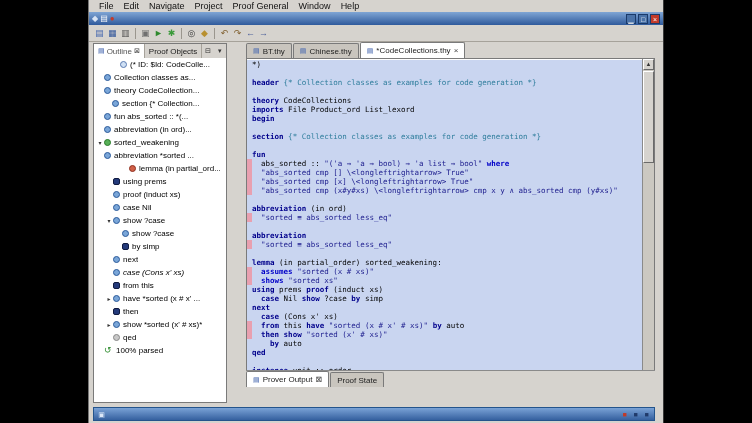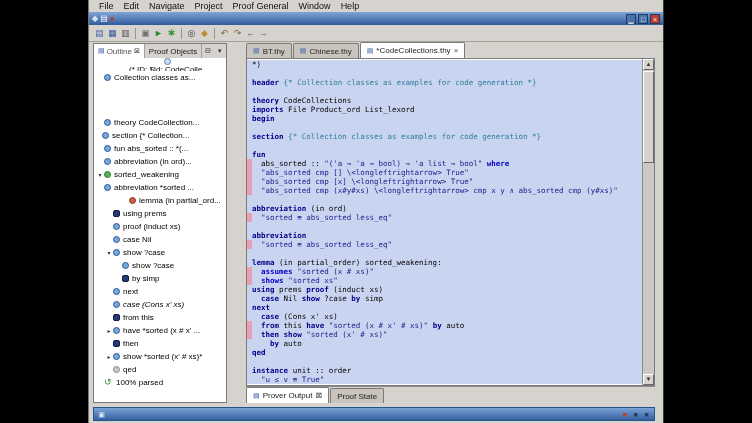--- a/index.html
+++ b/index.html
@@ -81,21 +81,21 @@
   
   .vscroll{position:absolute;top:0;right:0;bottom:0;width:12px;background:#cbc8c1;border-left:1px solid #8a8a8a;box-sizing:border-box;}
   .sbtn{position:absolute;left:0;width:11px;height:11px;background:#d6d3ce;
         border:1px solid;border-color:#fff #6a6a6a #6a6a6a #fff;font-size:6px;line-height:9px;
         text-align:center;color:#333;box-sizing:border-box;}
   .sup{top:0;}.sdown{bottom:0;}
   .sthumb{position:absolute;left:0;top:12px;width:11px;height:92px;background:#d6d3ce;
           border:1px solid;border-color:#fff #6a6a6a #6a6a6a #fff;box-sizing:border-box;}
 
   
-  .bottom-panel{position:absolute;left:0;right:0;bottom:0;height:17px;background:#d6d3ce;}
+  .bottom-panel{position:absolute;left:0;right:0;bottom:16px;height:17px;background:#d6d3ce;}
   .btabs{height:16px;display:flex;align-items:flex-end;font-size:8px;border-top:1px solid #8a8a8a;}
 
   
   .statusbar{position:absolute;left:4px;right:8px;bottom:2px;height:14px;
              background:linear-gradient(to bottom,#7aa2d6,#35609f);border:1px solid #24548c;
              display:flex;align-items:center;box-sizing:border-box;}
   .sb-left{display:flex;gap:2px;padding-left:3px;flex:1;}
   .sb-right{display:flex;gap:2px;padding-right:3px;}
   .sb-ico{width:9px;height:9px;font-size:7px;line-height:9px;text-align:center;color:#fff;}
 </style>
@@ -159,36 +159,36 @@
               <div class="ptab">
                 <span>Proof Objects</span>
               </div>
             </div>
           <div class="phdr-btns">
               <span class="phbtn">⊟</span>
               <span class="phbtn">▾</span>
             </div>
         </div>
         <div class="tree">
-            <div class="trow" style="padding-left: 18px; flex-direction: column;">
+            <div class="trow" style="padding-left: 18px;">
               <span class="arrow"></span>
               <span class="ticon qdoc"></span>
               <span class="tlabel">(* ID: $Id: CodeColle...</span>
             </div>
             <div class="trow" style="padding-left: 2px;">
               <span class="arrow"></span>
               <span class="ticon teal"></span>
               <span class="tlabel">Collection classes as...</span>
             </div>
-            <div class="trow" style="padding-left: 2px; margin-top: 32px;">
+            <div class="trow" style="padding-left: 2px;">
               <span class="arrow"></span>
               <span class="ticon teal"></span>
               <span class="tlabel">theory CodeCollection...</span>
             </div>
-            <div class="trow" style="padding-left: 0;">
+            <div class="trow" style="padding-left: 10px;">
               <span class="arrow"></span>
               <span class="ticon teal"></span>
               <span class="tlabel">section {* Collection...</span>
             </div>
             <div class="trow" style="padding-left: 2px;">
               <span class="arrow"></span>
               <span class="ticon teal"></span>
               <span class="tlabel">fun abs_sorted :: *(...</span>
             </div>
             <div class="trow" style="padding-left: 2px;">

